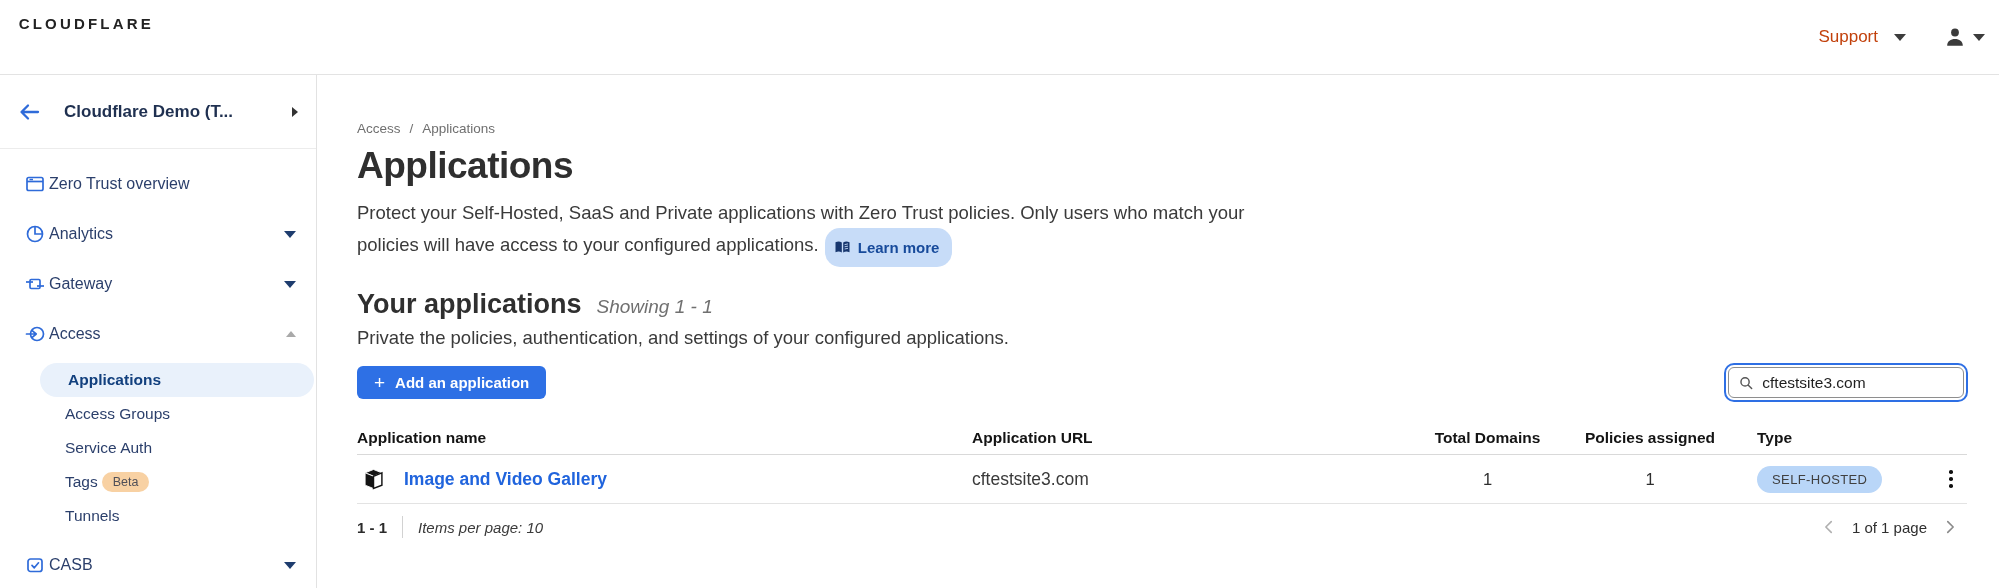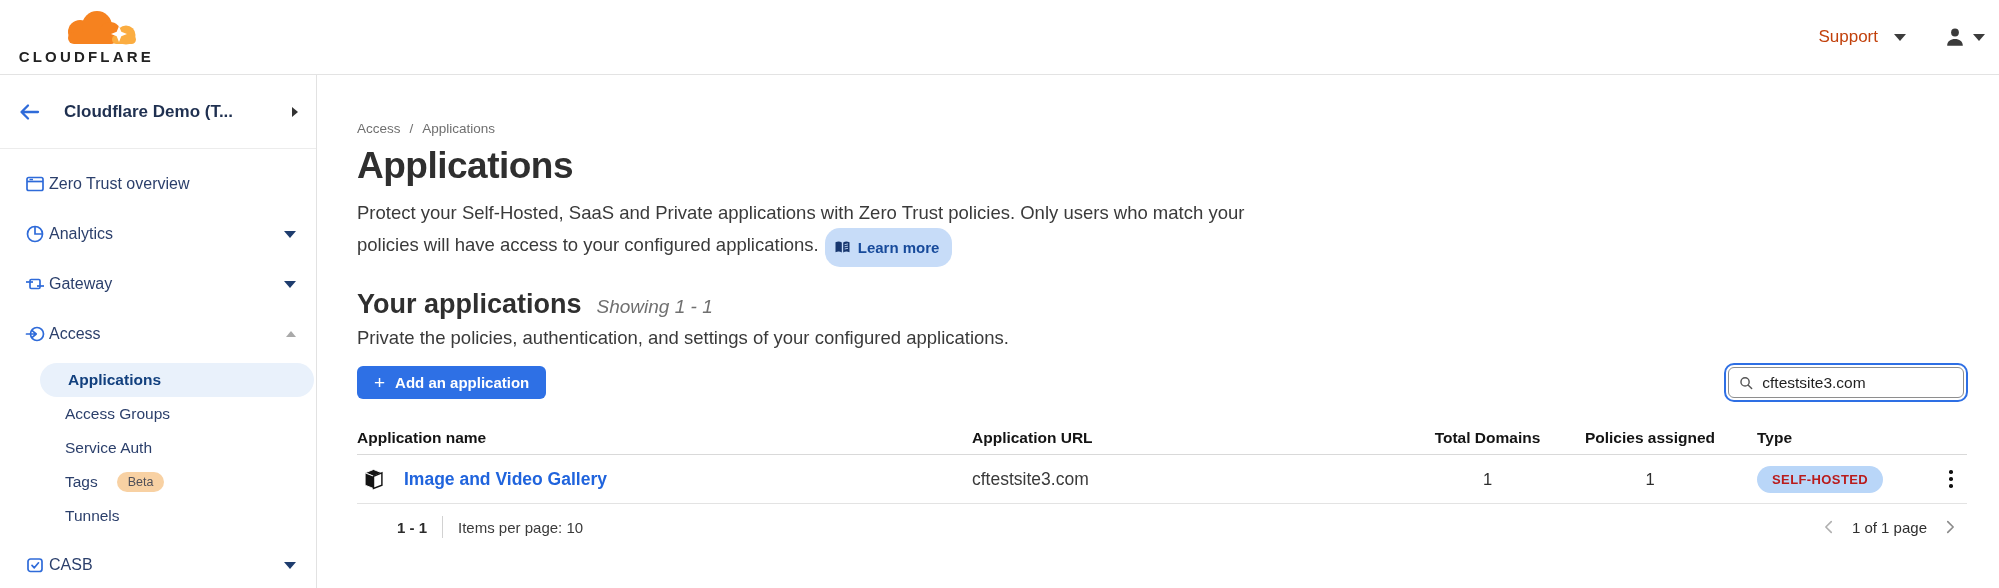--- a/index.html
+++ b/index.html
@@ -2,21 +2,21 @@
 <html><head>
 <meta charset="utf-8">
 <style>
   * { margin:0; padding:0; box-sizing:border-box; }
   html,body { width:1999px; height:588px; overflow:hidden; background:#fff;
               font-family:"Liberation Sans", sans-serif; color:#36393a; }
 
   
   .topbar { height:75px; display:flex; align-items:center; justify-content:space-between;
             padding:0 14px 0 18px; border-bottom:1px solid #e3e3e3; background:#fff; }
-  .logo { display:flex; flex-direction:column; align-items:flex-end; width:136px; cursor:pointer; }
+  .logo { display:flex; flex-direction:row; align-items:flex-start; width:136px; cursor:pointer; }
   .logo-word { font-size:15px; font-weight:bold; letter-spacing:3.2px; color:#222; margin-top:-2px; }
   .topbar-right { display:flex; align-items:center; gap:38px; }
   .support { display:flex; align-items:center; gap:16px; font-size:17px; color:#c2410c; cursor:pointer; }
   .caret-down { width:0; height:0; border-left:6px solid transparent; border-right:6px solid transparent;
                 border-top:7px solid #3c3c3c; }
   .usermenu { display:flex; align-items:center; gap:7px; cursor:pointer; }
 
   
   .app { display:flex; height:513px; }
 
@@ -33,21 +33,21 @@
   .nav-item .label { flex:1; }
   .nav-caret { width:0; height:0; border-left:6px solid transparent; border-right:6px solid transparent;
                border-top:7px solid #1e3c6e; }
   .nav-caret-up { width:0; height:0; border-left:5px solid transparent; border-right:5px solid transparent;
                   border-bottom:6px solid #a9a9a9; }
   .subnav { margin-top:4px; }
   .sub-item { height:34px; display:flex; align-items:center; padding-left:65px;
               font-size:15.5px; color:#2b3f6b; cursor:pointer; }
   .sub-item.selected { margin-left:40px; margin-right:2px; padding-left:28px; border-radius:17px;
                        background:#e9f1fb; font-weight:bold; color:#12407e; }
-  .beta-badge { margin-left:19px; background:#f8d1a3; color:#4f4f58; font-size:12.5px;
+  .beta-badge { margin-left:4px; background:#f8d1a3; color:#4f4f58; font-size:12.5px;
                 padding:3px 11px; border-radius:11px; }
   .casb-item { margin-top:7px; }
 
   
   .main { flex:1; padding:0 32px 0 40px; }
   .breadcrumb { margin-top:46px; font-size:13.5px; color:#6f6f6f; display:flex; gap:9px; }
   .breadcrumb .crumb { cursor:pointer; }
   .page-title { margin-top:9px; font-size:37px; font-weight:bold; color:#2f2f2f; letter-spacing:-0.5px; }
   .page-desc { margin-top:10px; font-size:18.5px; line-height:31px; color:#3a3a3a; max-width:905px; }
   .learn-more { display:inline-flex; align-items:center; gap:7px; vertical-align:-4px; margin-left:6px;
@@ -72,33 +72,33 @@
   .table { margin-top:22px; }
   .tgrid { display:grid; grid-template-columns:615px 448px 135px 190px 190px 32px; align-items:center; }
   .thead { height:34px; border-bottom:1px solid #d9d9d9; font-size:15.5px; font-weight:bold; color:#141414; }
   .th-center { text-align:center; }
   .th-type { padding-left:12px; }
   .trow { height:49px; border-bottom:1px solid #e3e3e3; font-size:17.5px; }
   .cell-name { display:flex; align-items:center; gap:17px; padding-left:3px; }
   .app-link { color:#2064dd; font-weight:bold; cursor:pointer; }
   .cell-url { color:#3a3a3a; }
   .cell-num { text-align:center; font-size:16.5px; color:#2e2e2e; }
-  .type-badge { display:inline-block; margin-left:12px; background:#b9d6f8; color:#b91c1c;
-                font-size:13px; font-weight:bold; letter-spacing:0.4px; padding:6px 15px;
+  .type-badge { display:inline-block; margin-left:12px; background:#b9d6f8; color:#404040;
+                font-size:13px; font-weight:normal; letter-spacing:0.4px; padding:6px 15px;
                 border-radius:15px; }
   .kebab { display:flex; flex-direction:column; gap:3.5px; align-items:center; cursor:pointer;
            justify-self:center; padding:4px; }
   .kebab i { width:3.5px; height:3.5px; border-radius:50%; background:#111; }
 
   
   .tfoot { height:46px; display:flex; align-items:center; justify-content:space-between; }
-  .foot-left { display:flex; align-items:center;margin-left:40px; }
+  .foot-left { display:flex; align-items:center; }
   .range { font-size:15px; font-weight:bold; color:#2b2b2b; }
   .vdiv { width:1px; height:22px; background:#d2d2d2; margin:0 15px; }
-  .per-page { font-size:15px; color:#3a3a3a; }
+  .per-page { font-size:15px; color:#3a3a3a;font-style:italic; }
   .foot-right { display:flex; align-items:center; gap:14px; margin-right:8px; }
   .page-info { font-size:15px; color:#2f2f2f; }
   .chev { cursor:pointer; display:flex; align-items:center; }
 </style>
 </head>
 <body>
 
 <div class="topbar">
   <div class="logo">
     <svg width="104" height="40" viewBox="0 0 104 40">

